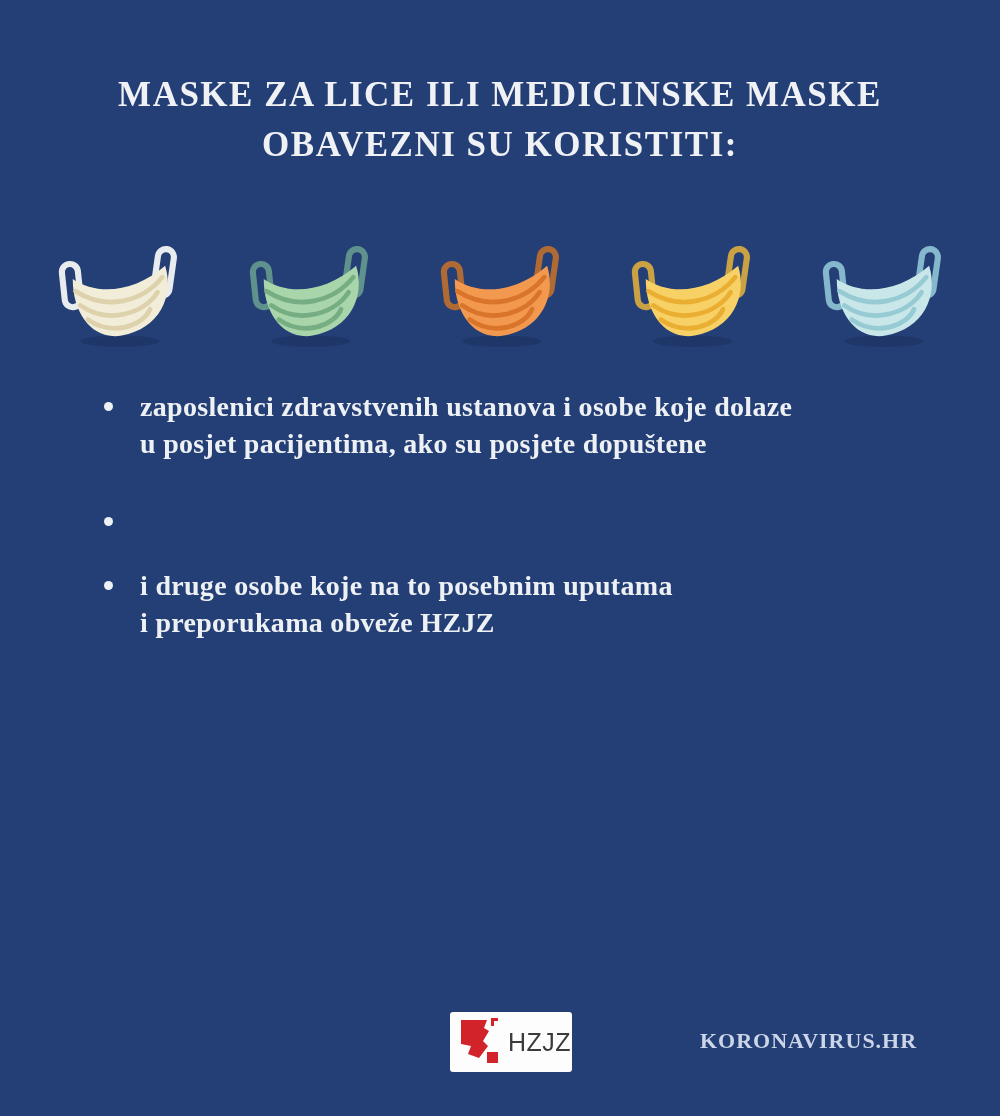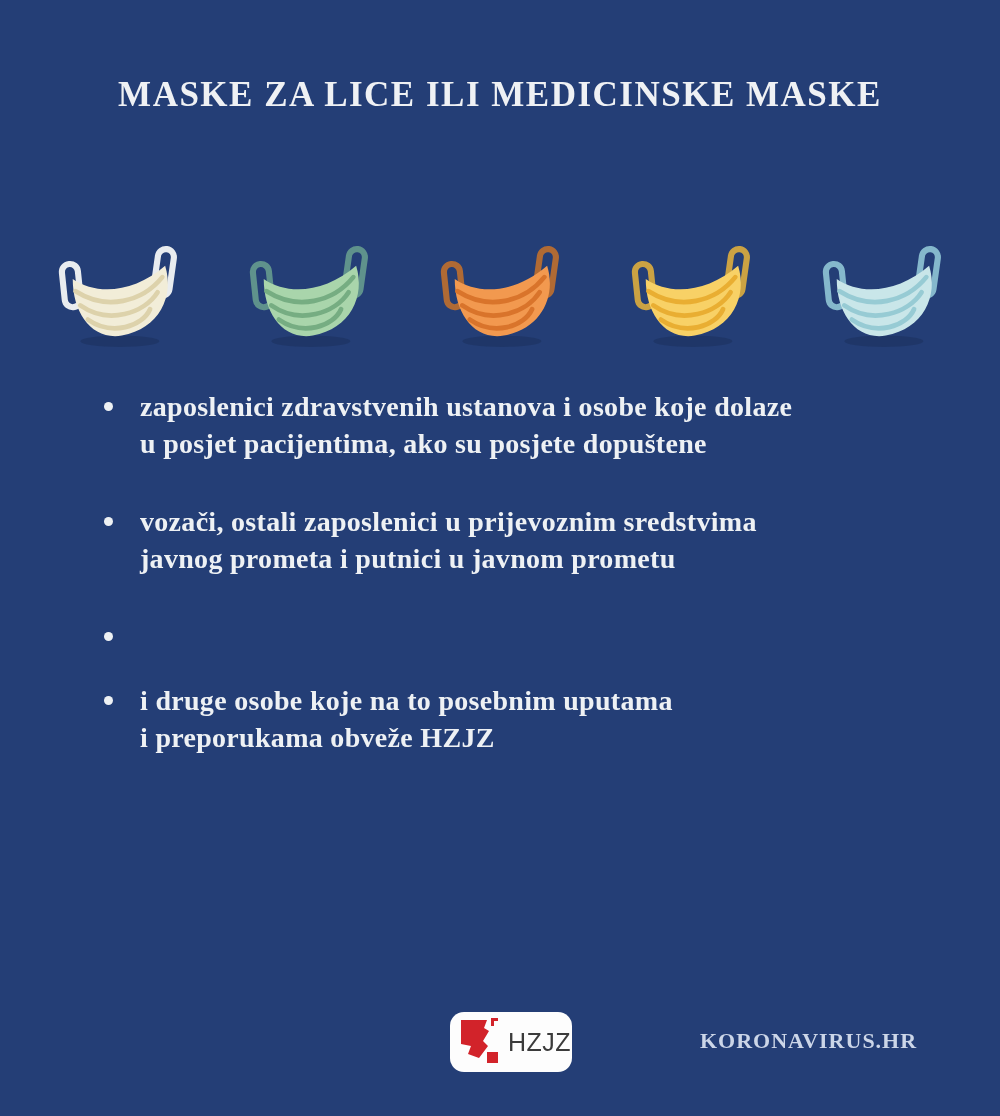--- a/index.html
+++ b/index.html
@@ -44,21 +44,21 @@
     color:#eef1f4;
     font-size:28px;font-weight:bold;
     line-height:37px;
     white-space:pre-line;
     letter-spacing:0.3px;
   }
   
   .hzjz-box{
     position:absolute;left:450px;top:1012px;
     width:122px;height:60px;
-    background:#fdfdfd;border-radius:14px;
+    background:#fdfdfd;border-radius:3px;
     display:flex;align-items:center;
     padding:0;box-sizing:border-box;
   }
   .hzjz-box svg{margin:4px 4px 4px 8px;}
   .hzjz-text{
     font-family:"Liberation Sans", sans-serif;
     font-size:25px;color:#3b3b3b;
     letter-spacing:0.5px;
   }
   .site{
@@ -68,20 +68,21 @@
     letter-spacing:1px;
   }
 </style>
 </head>
 <body>
 
 <div class="poster">
 
   <h1 class="title">
     <span>MASKE ZA LICE ILI MEDICINSKE MASKE</span>
+    <span>OBAVEZNI SU KORISTITI:</span>
   </h1>
 
   <div class="masks" id="masks">
       <svg class="mask" viewBox="0 0 140 120">
     <ellipse cx="72" cy="108" rx="42" ry="6" fill="rgba(10,20,45,0.18)"></ellipse>
     <rect class="m-loop" x="12" y="26" width="17" height="46" rx="8.5" fill="none" stroke-width="6.5" transform="rotate(-6 20 49)" stroke="#e9ecef"></rect>
     <rect class="m-loop" x="110" y="10" width="17" height="50" rx="8.5" fill="none" stroke-width="6.5" transform="rotate(8 118 35)" stroke="#e9ecef"></rect>
     <path class="m-body" d="M 22 42 C 48 60, 88 56, 120 28 C 130 60, 114 95, 74 102 C 42 107, 22 78, 22 42 Z" fill="#f2edd8"></path>
     <path class="m-pleat" d="M 25 55 C 58 76, 96 66, 117 40" fill="none" stroke-width="5" stroke-linecap="round" stroke="#ddd2ab"></path>
     <path class="m-pleat" d="M 30 70 C 60 91, 98 78, 112 56" fill="none" stroke-width="5" stroke-linecap="round" stroke="#ddd2ab"></path>
@@ -126,25 +127,20 @@
     </div>
 
   <ul class="bullets" id="bullets">
       <li>
         <span class="dot"></span>
         <span class="btext">zaposlenici zdravstvenih ustanova i osobe koje dolaze
 u posjet pacijentima, ako su posjete dopuštene</span>
       </li>
       <li>
         <span class="dot"></span>
-        <span class="btext">vozači, ostali zaposlenici u prijevoznim sredstvima
-javnog prometa i putnici u javnom prometu</span>
-      </li>
-      <li>
-        <span class="dot"></span>
       </li>
       <li>
         <span class="dot"></span>
         <span class="btext">i druge osobe koje na to posebnim uputama
 i preporukama obveže HZJZ</span>
       </li>
     </ul>
 
   <div class="hzjz-box">
     <svg width="46" height="52" viewBox="0 0 46 52">

